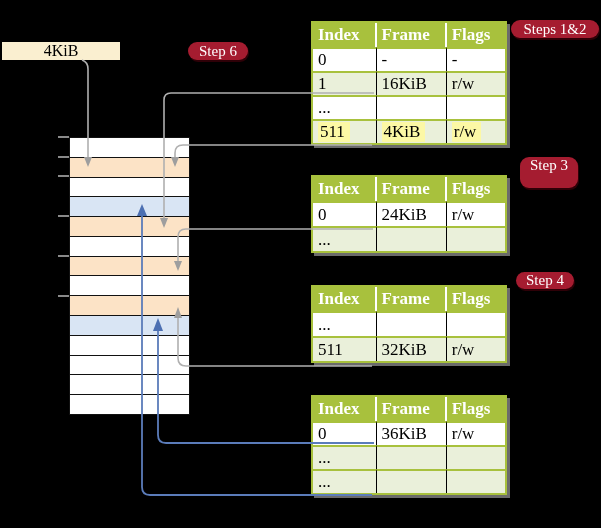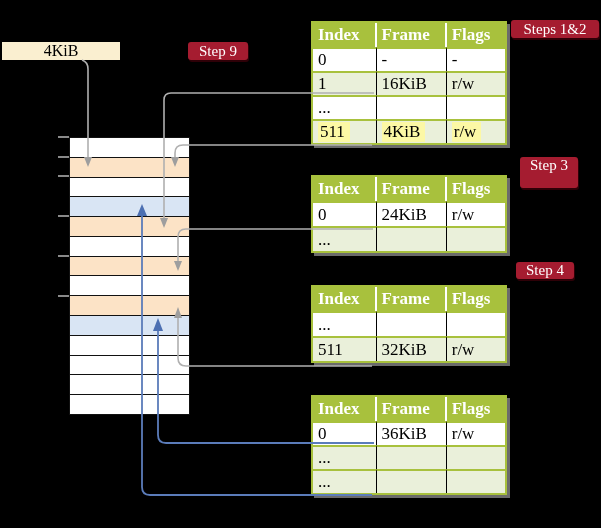--- a/index.html
+++ b/index.html
@@ -17,26 +17,26 @@
   .kib-box {
     position:absolute; left:2px; top:42px; width:118px; height:18px;
     background:#faefd0; color:#000; font-size:16px; line-height:18px;
     text-align:center;
   }
 
   
   .badge {
     position:absolute; height:18px; line-height:18px;
     background:#a51c30; color:#fff; font-size:15px; text-align:center;
-    border-radius:3px; box-shadow:1px 2px 0 rgba(70,0,10,.65);
+    border-radius:9px; box-shadow:1px 2px 0 rgba(70,0,10,.65);
   }
   .badge.step0  { left:188px; top:42px;  width:60px; }
   .badge.steps12{ left:511px; top:20px;  width:88px; }
   .badge.step3  { left:520px; top:157px; width:58px; height:31px; line-height:17px; }
-  .badge.step4  { left:516px; top:262px; width:58px; height:17px; line-height:17px; }
+  .badge.step4  { left:516px; top:272px; width:58px; height:17px; line-height:17px; }
 
   
   .memcol {
     position:absolute; left:69px; top:137px; width:121px; height:278px;
     background:#fff; border:1.5px solid #111;
     display:flex; flex-direction:column;
   }
   .mem-row { flex:1 1 0; border-bottom:1.5px solid #111; }
   .mem-row:last-child { border-bottom:none; }
 
@@ -80,21 +80,21 @@
     pointer-events:none; z-index:50;
   }
 </style>
 </head>
 <body>
 
 <div class="stage">
 
   <div class="kib-box">4KiB</div>
 
-  <div class="badge step0">Step 9</div>
+  <div class="badge step0">Step 6</div>
   <div class="badge steps12">Steps 1&amp;2</div>
   <div class="badge step3">Step 3</div>
   <div class="badge step4">Step 4</div>
 
   <div class="memcol">
     <div class="mem-row" style="background:#ffffff"></div>
     <div class="mem-row" style="background:#fce3c6"></div>
     <div class="mem-row" style="background:#ffffff"></div>
     <div class="mem-row" style="background:#d9e5f4"></div>
     <div class="mem-row" style="background:#fce3c6"></div>

